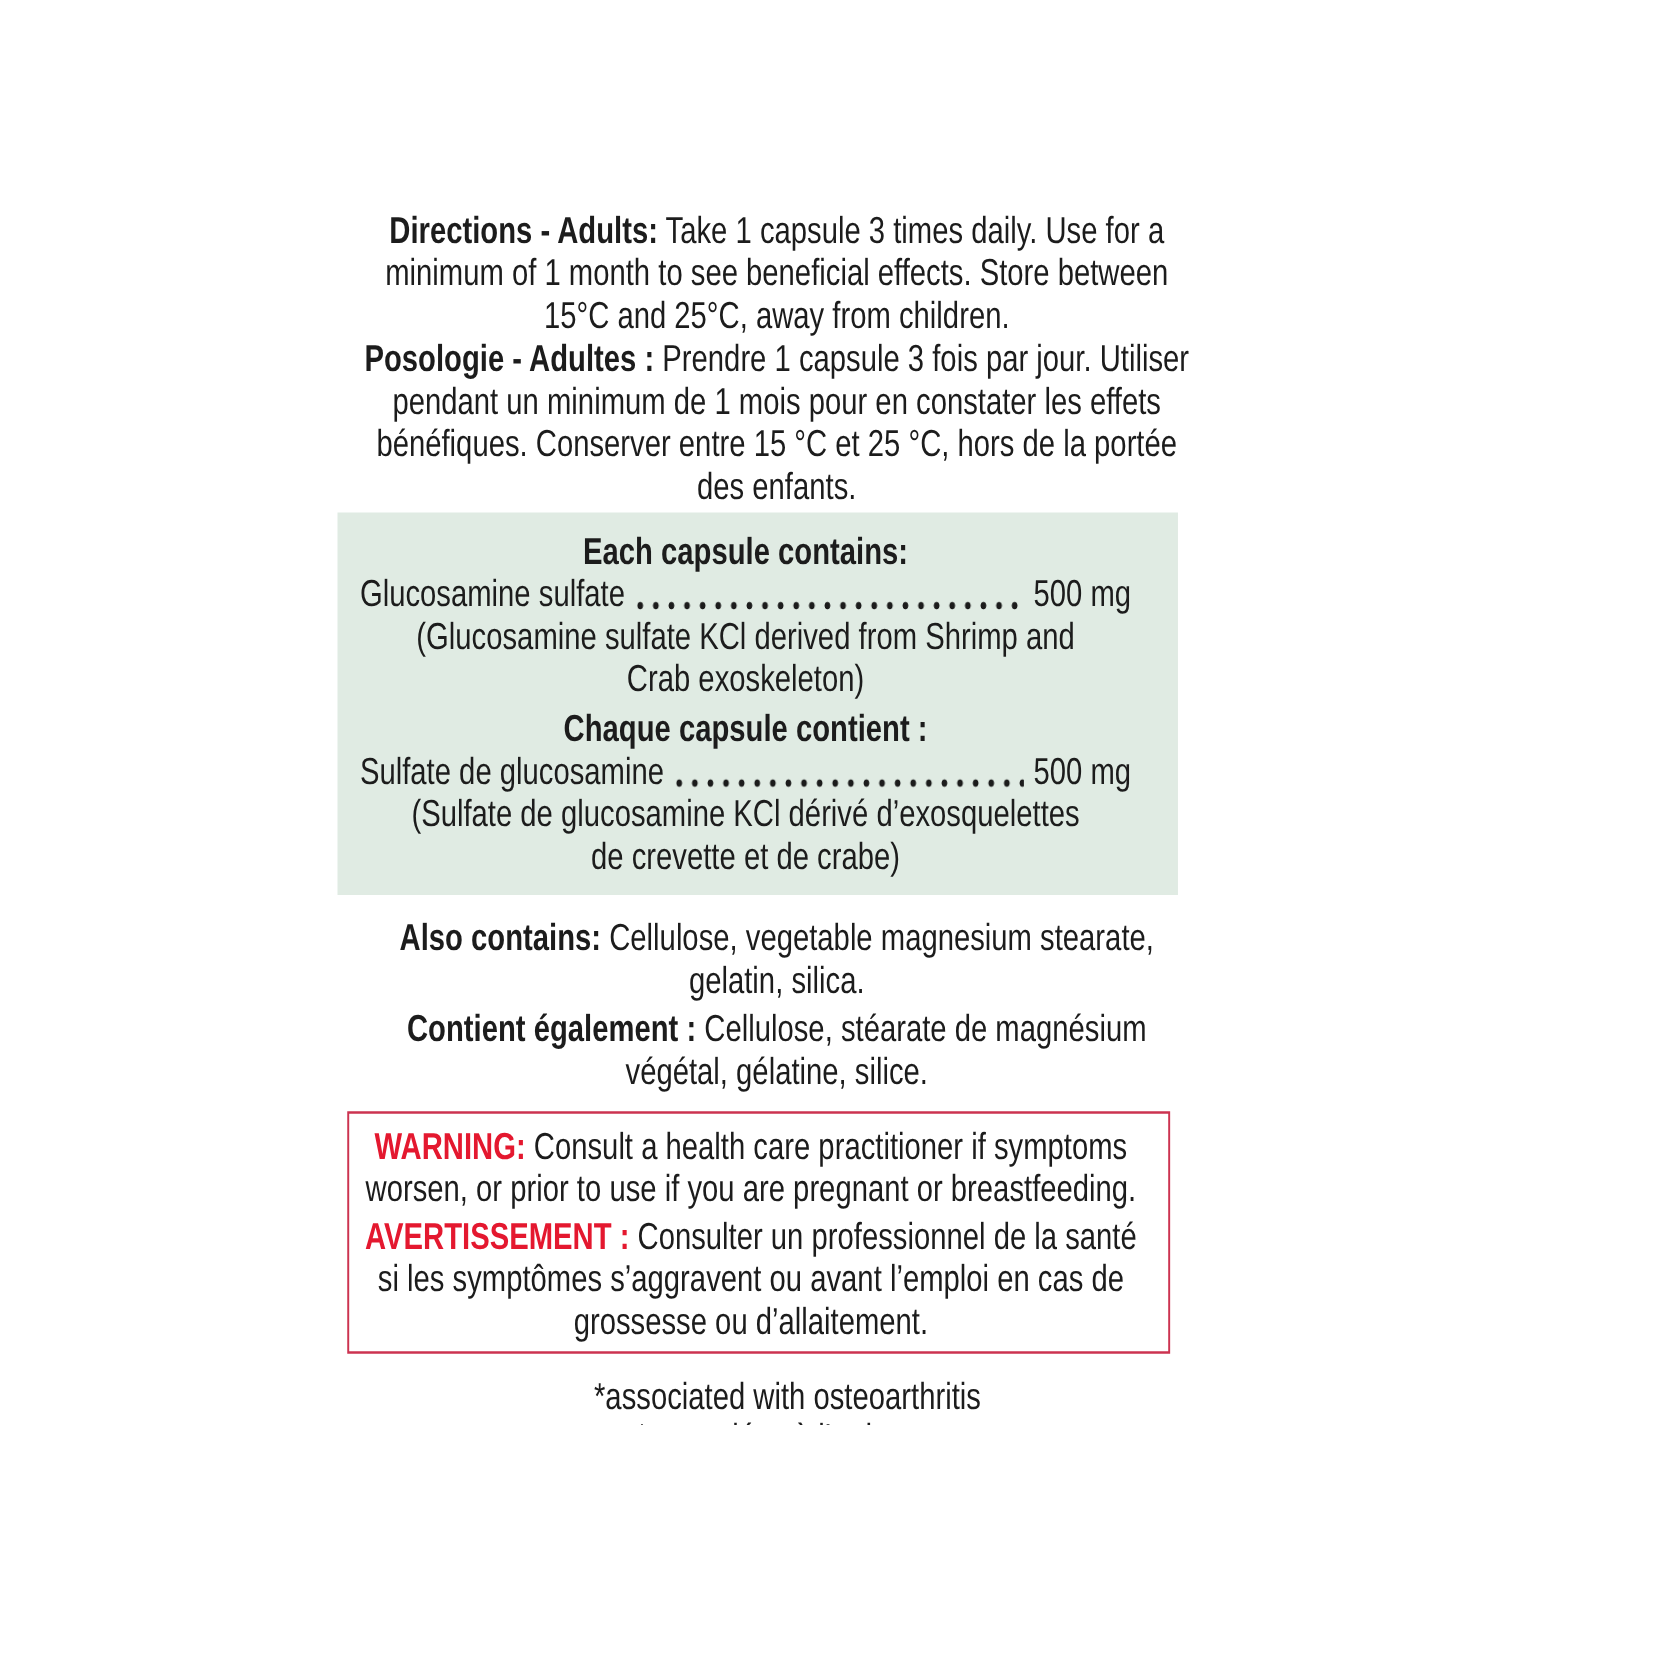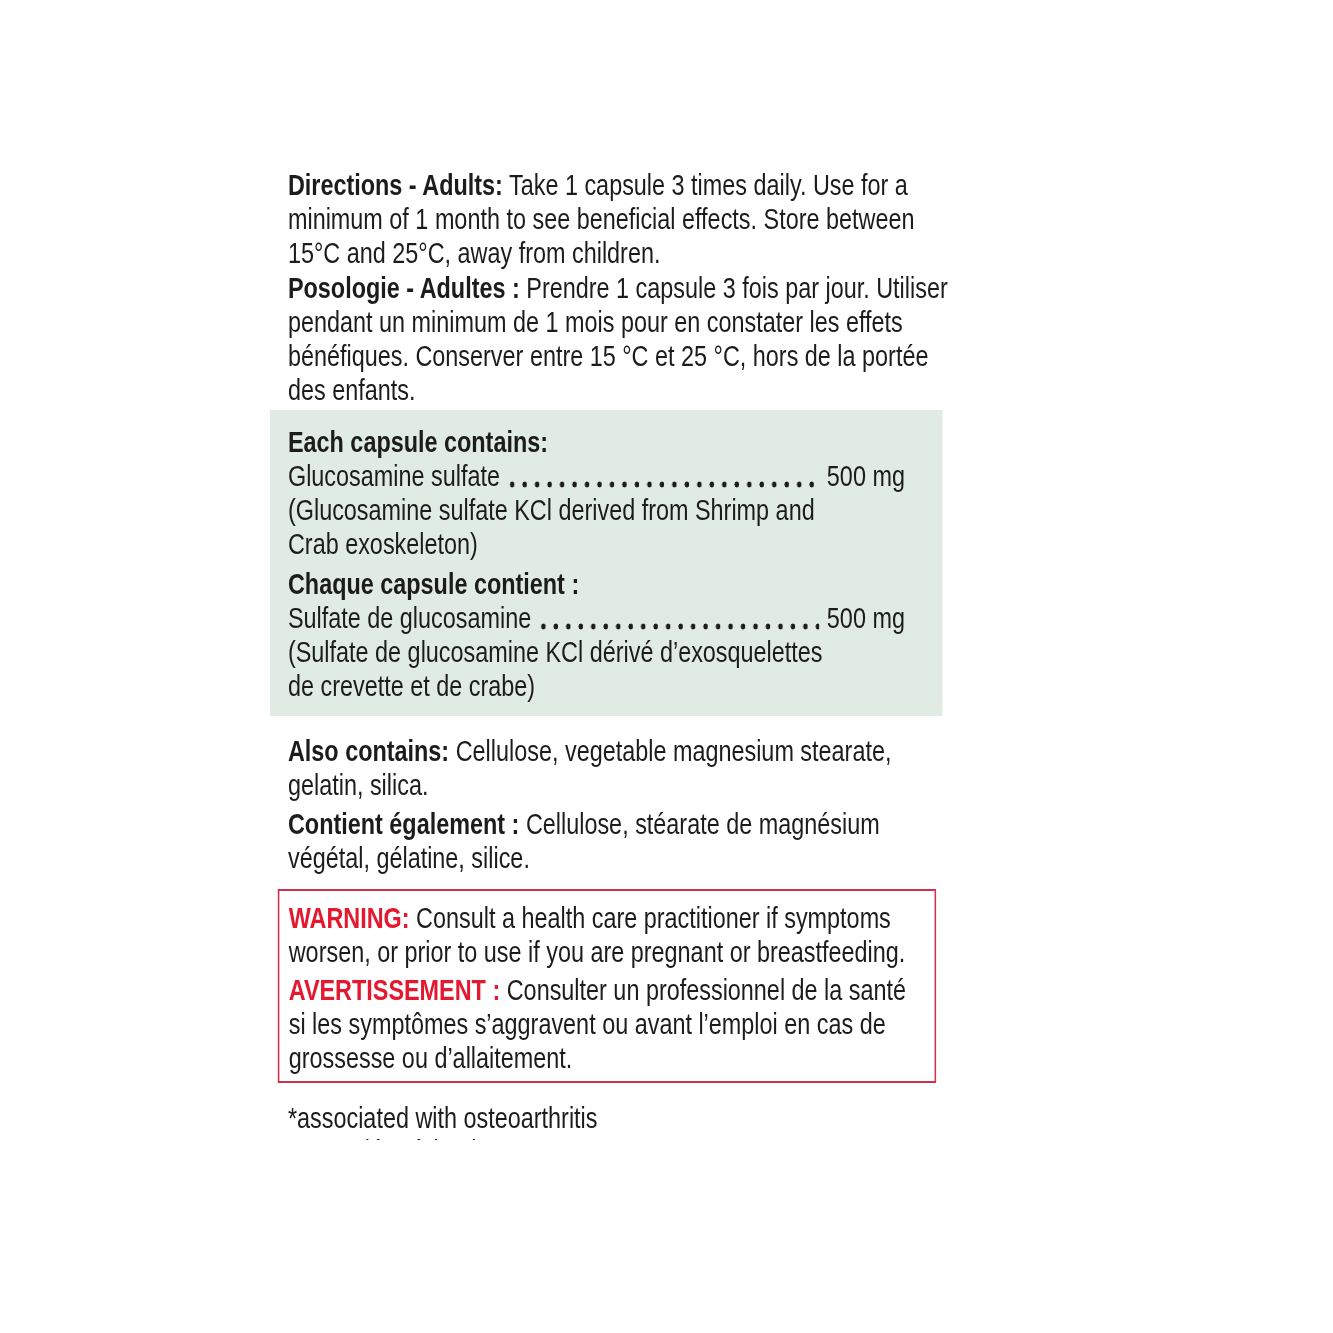--- a/index.html
+++ b/index.html
@@ -9,21 +9,21 @@
     --green: #e0ebe3;
   }
   * { box-sizing: border-box; }
   html, body {
     margin: 0; padding: 0;
     width: 1333px; height: 1333px;
     background: #ffffff;
     font-family: "Liberation Sans", "DejaVu Sans", sans-serif;
     color: var(--text);
   }
-  .page { position: relative; width: 1333px; height: 1140px; overflow: hidden; }
+  .page { position: relative; width: 1333px; height: 1140px; overflow: hidden; text-align: center; }
 
   
   .label-col {
     position: absolute; left: 270px; top: 168px; width: 900px;
     transform: scaleX(0.78); transform-origin: 0 0;
     font-size: 30px; line-height: 34px;
   }
 
   .para { margin: 0; width: 855px; margin-left: 23px; }
   .para + .para { margin-top: 1px; }

